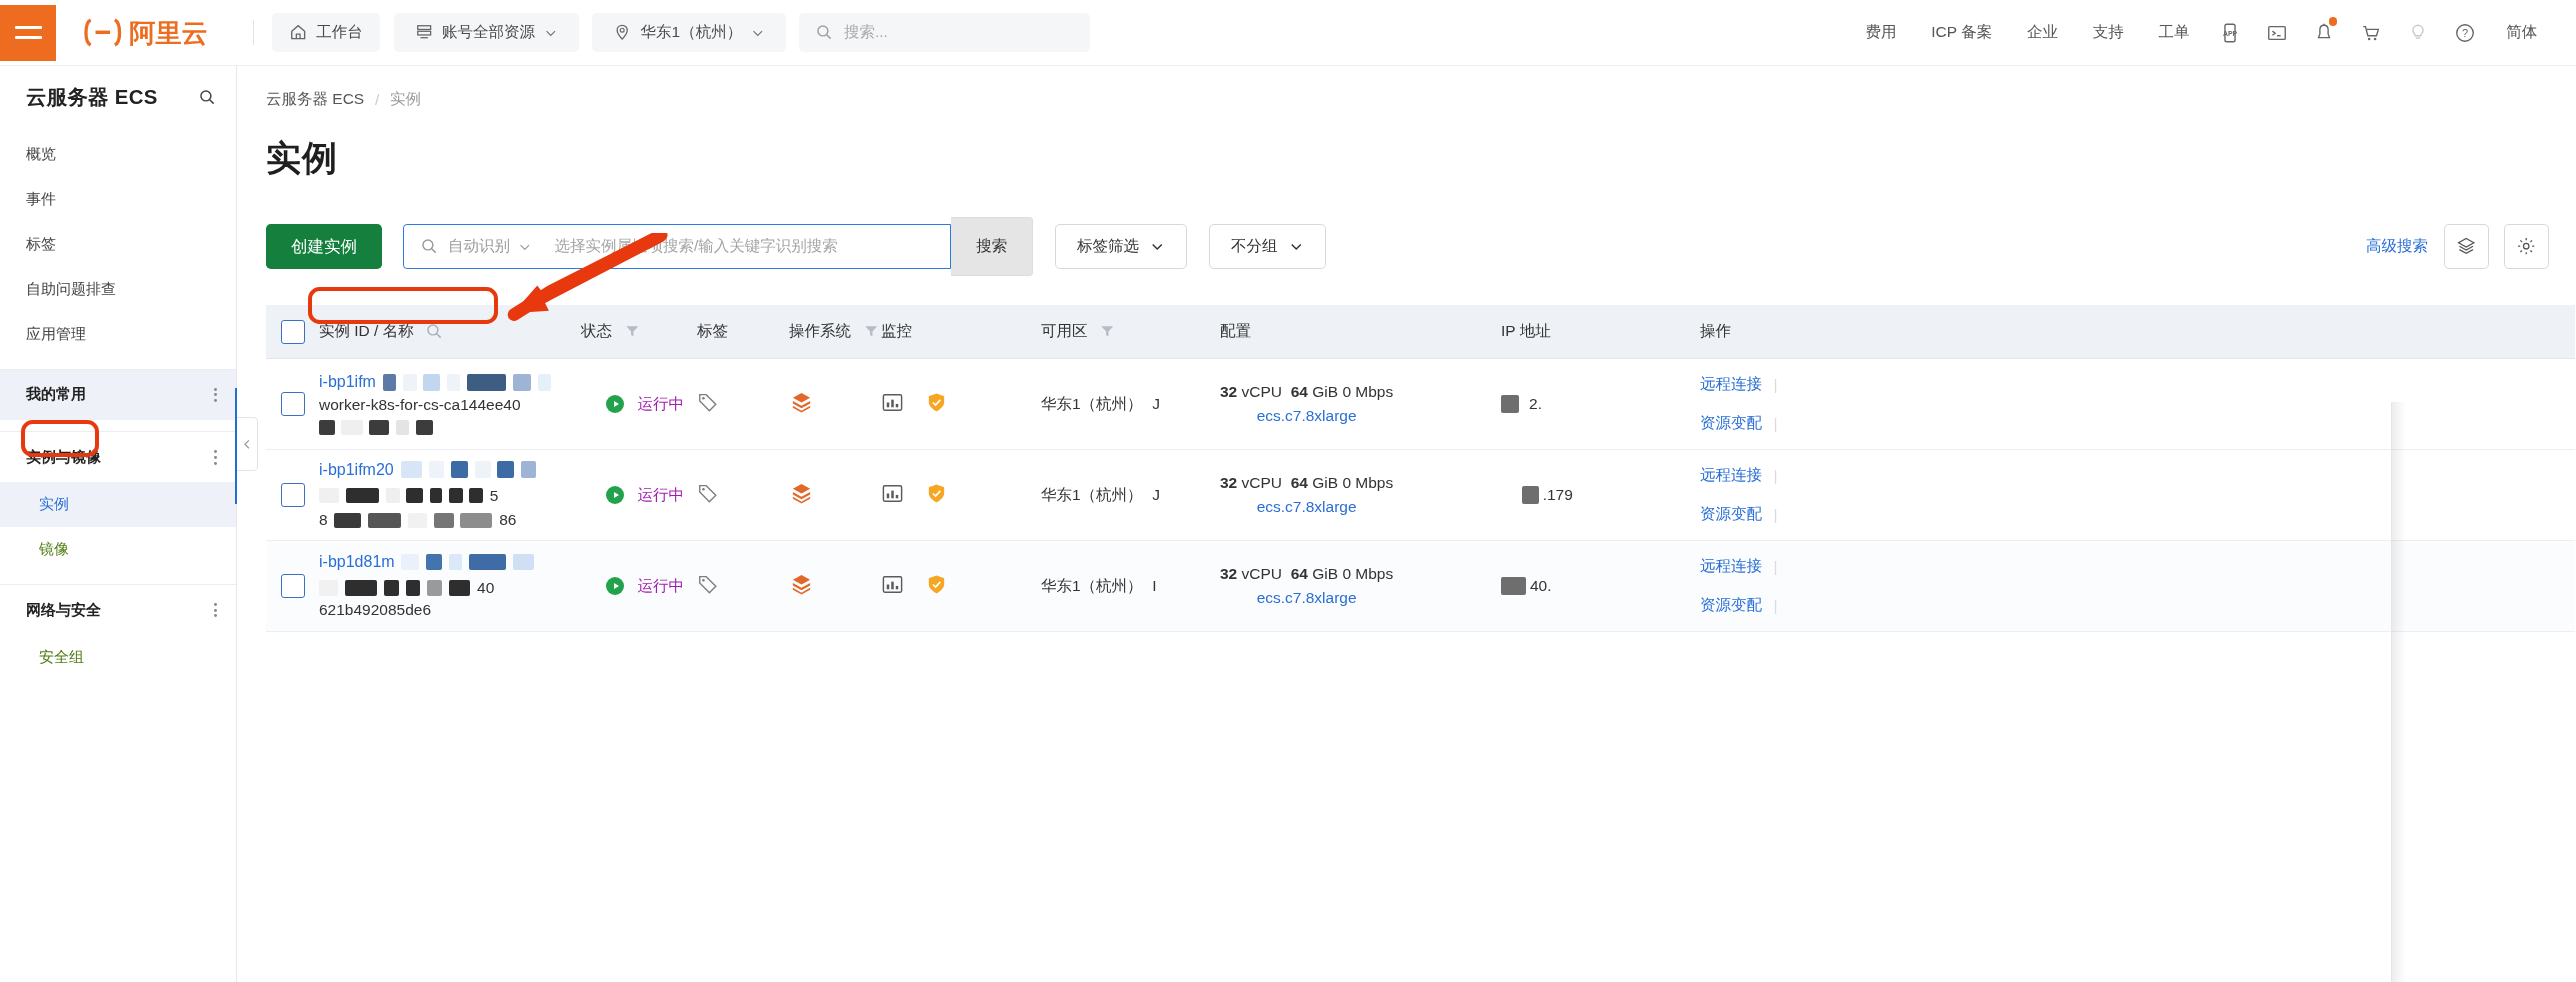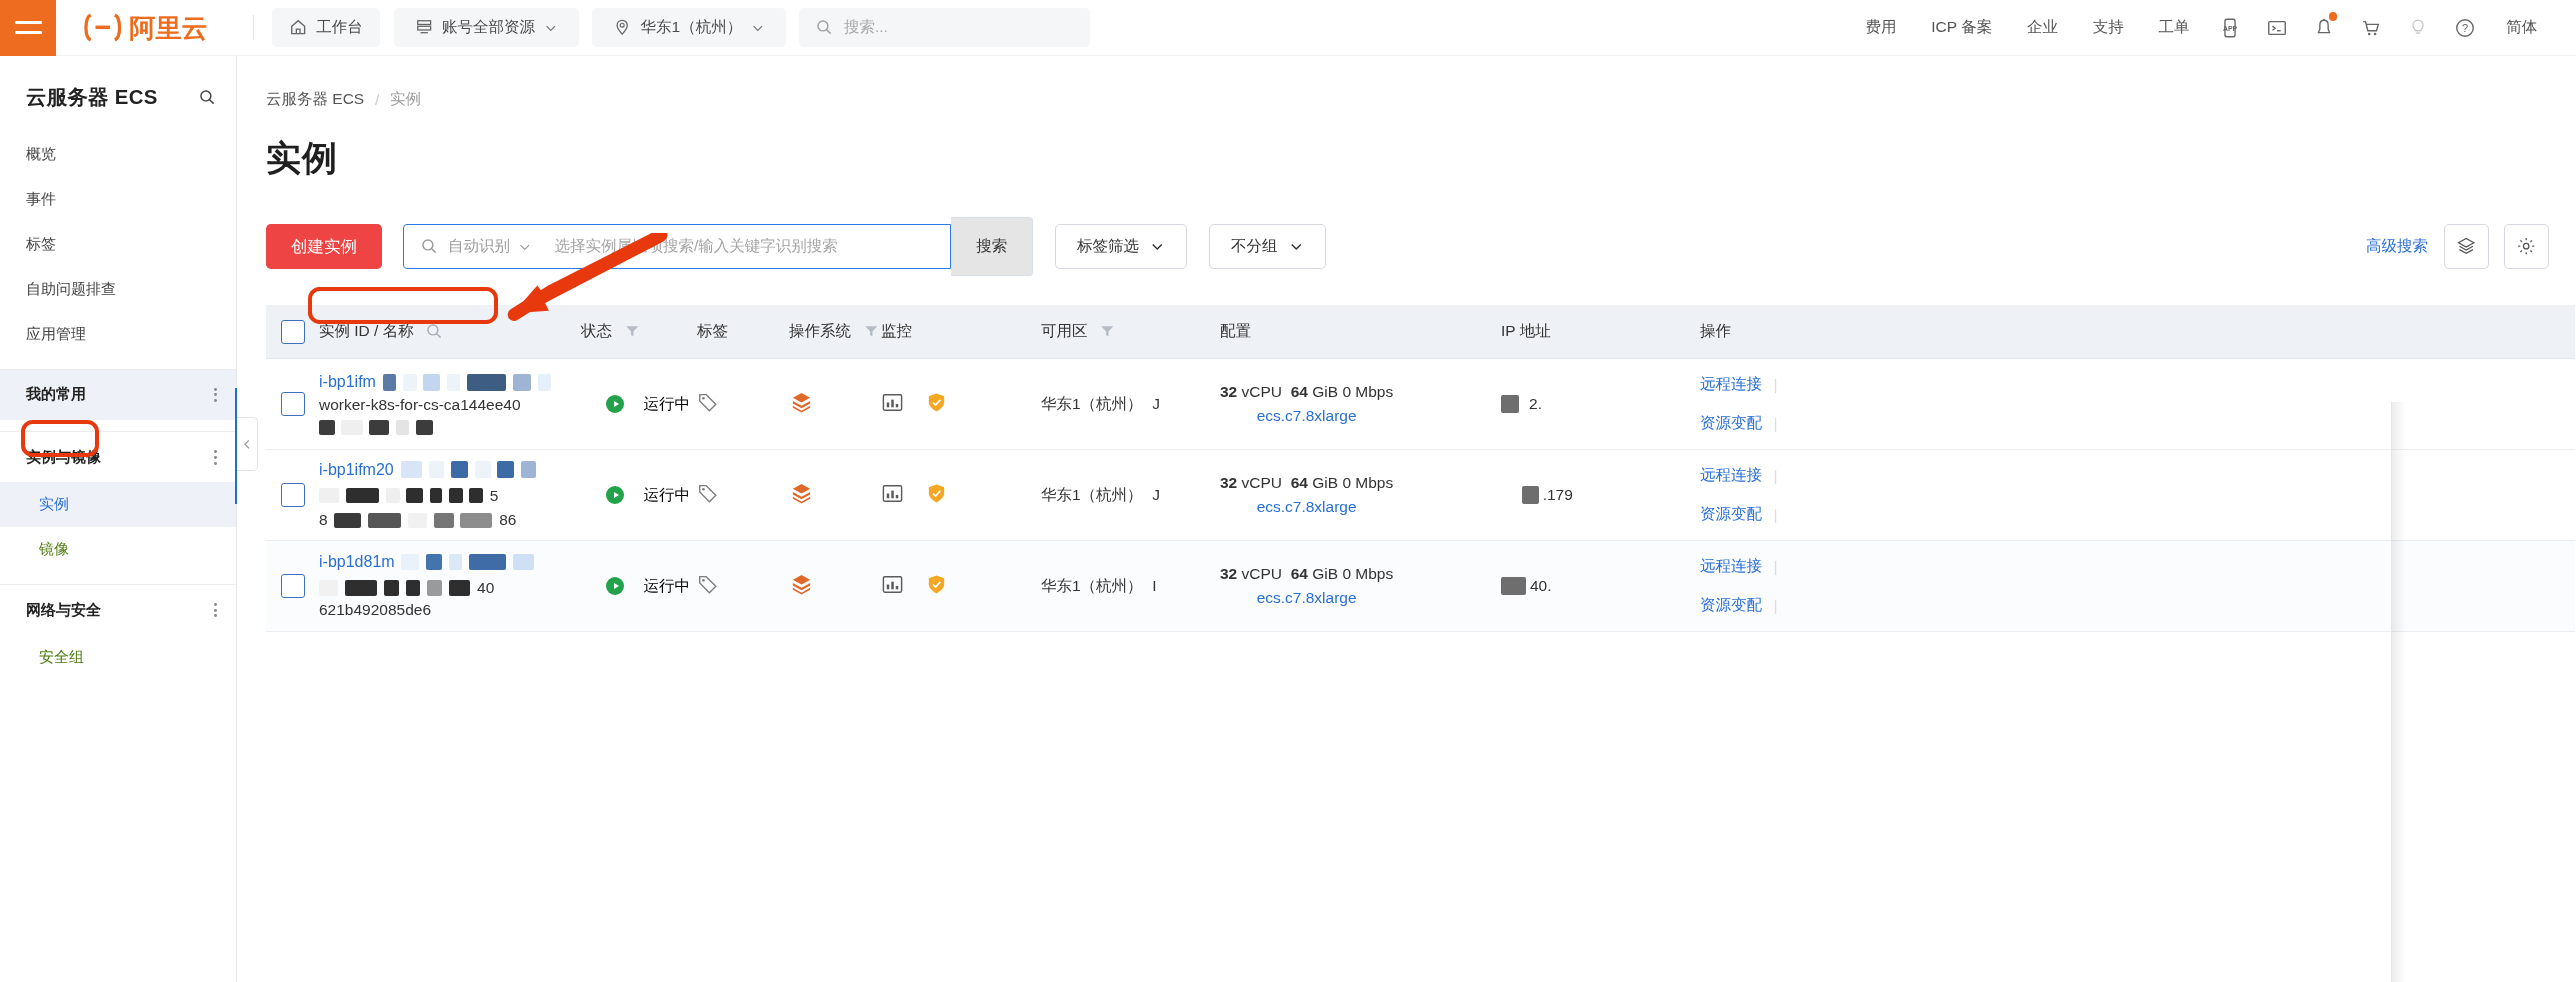--- a/index.html
+++ b/index.html
@@ -5,21 +5,21 @@
   * { box-sizing: border-box; margin:0; padding:0; }
   html,body { width:2576px; height:983px; overflow:hidden; }
   body {
     font-family: "Liberation Sans", "DejaVu Sans", sans-serif;
     background:#fff; color:#333; font-size:14.5px;
     -webkit-font-smoothing: antialiased;
   }
 
   
   .topbar {
-    position:absolute; top:0; left:0; width:2576px; height:56px;
+    position:absolute; top:0; left:0; width:2576px; height:66px;
     background:#fff; display:flex; align-items:center;
     border-bottom:1px solid #f0f0f0; z-index:40;
   }
   .hamburger {
     width:56px; height:56px; background:#ED6C1F;
     display:flex; flex-direction:column; align-items:center; justify-content:center; gap:6.8px;
     flex:0 0 56px; cursor:pointer;
   }
   .hamburger span { display:block; width:27px; height:2.9px; background:#fff; border-radius:1px; }
 
@@ -107,21 +107,21 @@
   }
   .breadcrumb .crumb { cursor:pointer; }
   .breadcrumb .sep { color:#ccc; }
   .breadcrumb .cur { color:#9b9b9b; }
 
   .page-title { padding:25px 0 0 29px; font-size:35px; font-weight:bold; color:#1f1f1f; letter-spacing:1px; }
 
   
   .toolbar { display:flex; align-items:center; padding:35px 0 0 29px; gap:0; }
   .btn-primary {
-    height:45px; background:#ef4444; color:#fff; font-size:16.5px;
+    height:45px; background:#15803d; color:#fff; font-size:16.5px;
     border:none; border-radius:4.8px; padding:0 25px; cursor:pointer;
     display:flex; align-items:center; justify-content:center; white-space:nowrap;
   }
   .search-group { display:flex; align-items:center; margin-left:21.3px; }
   .search-field {
     height:45px; width:548px; border:1px solid #2a7ae2; border-radius:3.9px 0 0 3.9px;
     display:flex; align-items:center; padding:0 15.5px; gap:9.7px; background:#fff;
   }
   .sf-sel { display:flex; align-items:center; gap:7.8px; color:#9a9a9a; font-size:15.5px; cursor:pointer; }
   .sf-ph { color:#a5a5a5; font-size:15.5px; margin-left:13.6px; }
@@ -169,21 +169,21 @@
   .ckbox {
     width:24px; height:24px; border:1.5px solid #3c6fbf; border-radius:2.9px;
     background:#fff; cursor:pointer;
   }
   .hdr-cell { display:flex; align-items:center; gap:11.6px; }
   .filter-ico { color:#b5bcc6; display:flex; }
 
   .inst-id { color:#2a6fd6; font-size:16px; cursor:pointer; }
   .inst-name { color:#333; font-size:15.5px; margin-top:4.8px; }
 
-  .state-pill { display:flex; align-items:center; gap:19px; color:#000000;padding-left:25px; }
+  .state-pill { display:flex; align-items:center; gap:13px; color:#a21caf;padding-left:25px; }
   .state-dot {
     width:18.4px; height:18.4px; border-radius:50%; background:#22A34B;
     display:flex; align-items:center; justify-content:center;
   }
   .state-dot::after {
     content:""; border-left:5.8px solid #fff; border-top:3.9px solid transparent;
     border-bottom:3.9px solid transparent; margin-left:1.9px;
   }
 
   .cfg-line1 { font-size:15.5px; color:#333; }

